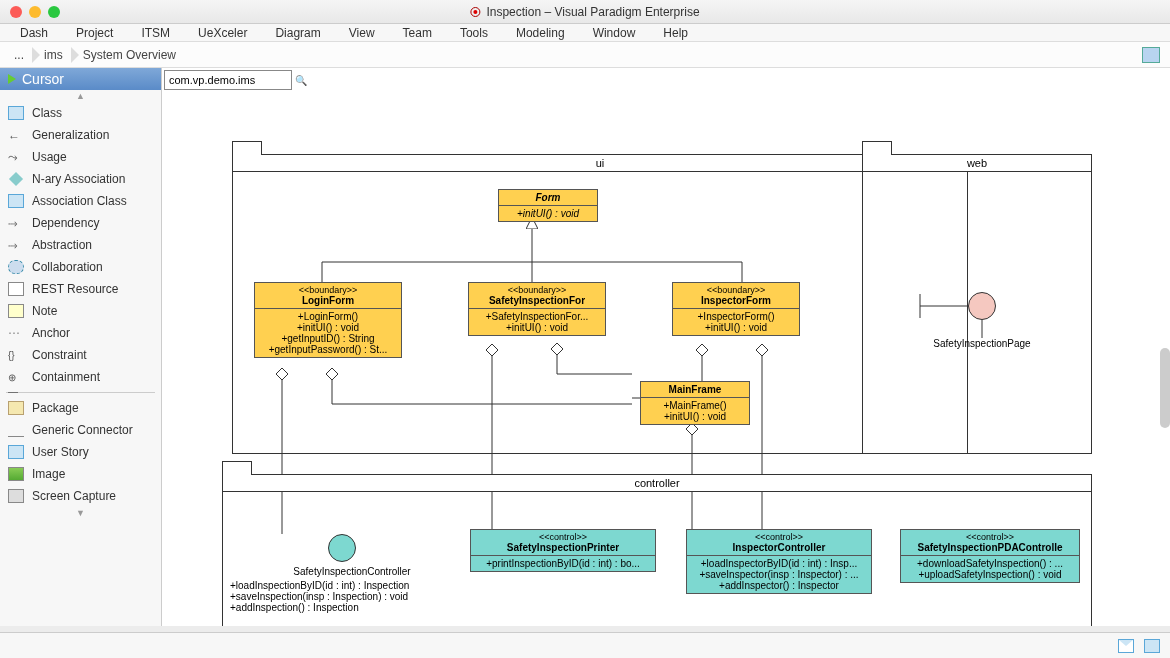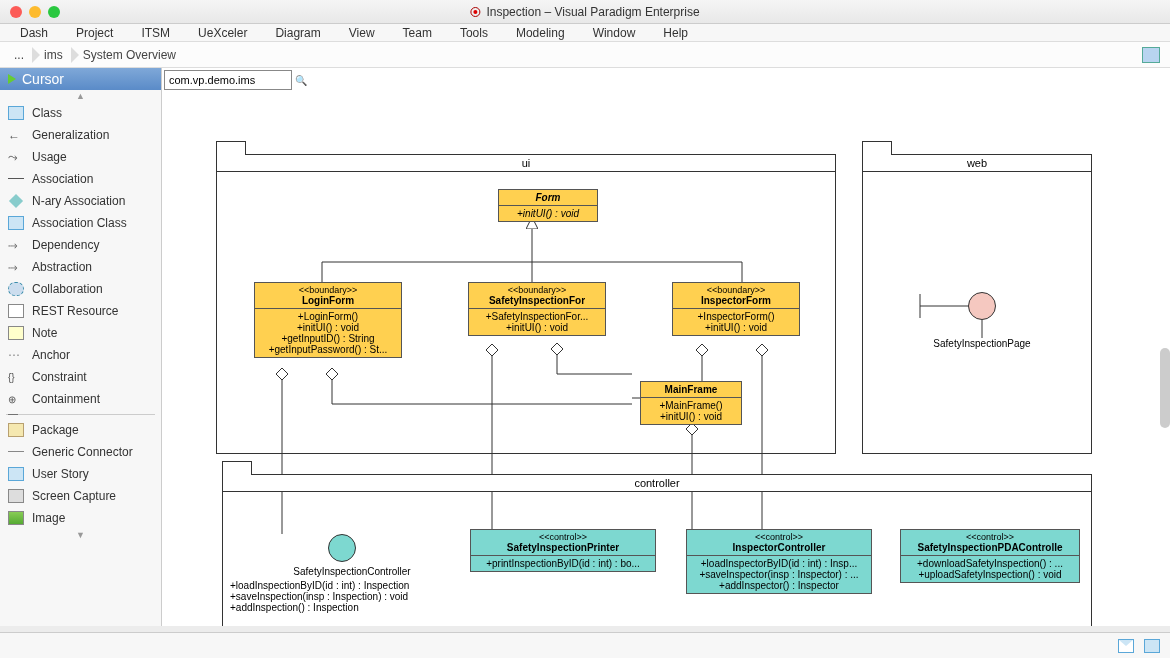--- a/index.html
+++ b/index.html
@@ -26,21 +26,21 @@
 .crumb::after { content: ''; position: absolute; right: -6px; top: 3px; width: 0; height: 0; border-top: 8px solid transparent; border-bottom: 8px solid transparent; border-left: 8px solid #ddd; }
 .crumb:last-of-type::after { display:none; }
 .bc-icon { position: absolute; right: 10px; top: 5px; width: 18px; height: 16px; background: #b8d4f0; border: 1px solid #5a9; }
 
 
 .main { display: flex; height: calc(658px - 24px - 24px - 26px - 26px); }
 .toolbox { width: 162px; background: #f7f7f7; border-right: 1px solid #ccc; overflow: hidden; }
 .cursor-item { background: linear-gradient(#7fa8d8,#5a8bc8); color: #fff; font-size: 14px; padding: 3px 8px; display: flex; align-items: center; gap: 6px; }
 .cursor-arrow { width: 0; height: 0; border-left: 8px solid #6c3; border-top: 5px solid transparent; border-bottom: 5px solid transparent; }
 .tri-handle { text-align: center; color: #999; font-size: 9px; line-height: 8px; padding: 2px; }
-.tool-item { display: flex; align-items: flex-start; gap: 8px; padding: 4px 8px; font-size: 12px; color: #333; cursor: pointer; }
+.tool-item { display: flex; align-items: flex-end; gap: 8px; padding: 4px 8px; font-size: 12px; color: #333; cursor: pointer; }
 .ico { width: 16px; height: 14px; display: inline-block; position: relative; flex-shrink: 0; }
 .ico-class { border: 1px solid #5aa7d8; background: #cce5f5; }
 .ico-gen::before { content: '←'; color: #555; font-size: 12px; }
 .ico-usage::before { content: '⤳'; color: #555; font-size: 12px; }
 .ico-assoc { border-top: 1px solid #555; margin-top: 6px; height: 0; }
 .ico-nary { background: #8cc; transform: rotate(45deg); width: 10px; height: 10px; margin: 2px 3px; }
 .ico-assocclass { border: 1px solid #5aa7d8; background: #cce5f5; }
 .ico-dep::before { content: '⤑'; color: #555; font-size: 12px; letter-spacing: -2px; }
 .ico-abs::before { content: '⤑'; color: #555; font-size: 12px; }
 .ico-collab { border: 1px dashed #3a8caa; border-radius: 8px; background: #cde; }
@@ -143,24 +143,20 @@
       </div>
     <div class="tool-item">
         <span class="ico ico-gen"></span>
         <span>Generalization</span>
       </div>
     <div class="tool-item">
         <span class="ico ico-usage"></span>
         <span>Usage</span>
       </div>
     <div class="tool-item">
-        <span class="ico ico-assoc"></span>
-        <span>Association</span>
-      </div>
-    <div class="tool-item">
         <span class="ico ico-nary"></span>
         <span>N-ary Association</span>
       </div>
     <div class="tool-item">
         <span class="ico ico-assocclass"></span>
         <span>Association Class</span>
       </div>
     <div class="tool-item">
         <span class="ico ico-dep"></span>
         <span>Dependency</span>
@@ -200,26 +196,26 @@
       </div>
     <div class="tool-item">
         <span class="ico ico-conn"></span>
         <span>Generic Connector</span>
       </div>
     <div class="tool-item">
         <span class="ico ico-story"></span>
         <span>User Story</span>
       </div>
     <div class="tool-item">
+        <span class="ico ico-image"></span>
+        <span>Image</span>
+      </div>
+    <div class="tool-item">
         <span class="ico ico-screen"></span>
         <span>Screen Capture</span>
-      </div>
-    <div class="tool-item">
-        <span class="ico ico-image"></span>
-        <span>Image</span>
       </div>
     <div class="tri-handle">▼</div>
   </div>
 
   <div class="canvas-wrap">
     <input class="pkg-input" value="com.vp.demo.ims" style="">
     <span class="mag">🔍</span>
 
     <div class="canvas">
 
@@ -249,21 +245,21 @@
         <line x1="600" y1="251" x2="600" y2="435" stroke="#333" marker-start="url(#diam)"></line>
 
         <line x1="470" y1="304" x2="530" y2="304" stroke="#333" marker-end="url(#diam)"></line>
         <line x1="530" y1="330" x2="530" y2="435" stroke="#333" marker-start="url(#diam)"></line>
 
         <line x1="758" y1="212" x2="807" y2="212" stroke="#333"></line>
         <line x1="758" y1="200" x2="758" y2="224" stroke="#333"></line>
         <line x1="820" y1="226" x2="820" y2="244" stroke="#333"></line>
       </svg>
 
-      <div class="pkg" style="left:54px; top:60px; width:620px; height:300px;">
+      <div class="pkg" style="left:70px; top:60px; width:736px; height:300px;">
         <div class="pkg-tab"></div>
         <div class="pkg-name">ui</div>
       </div>
 
       <div class="pkg" style="left:700px; top:60px; width:230px; height:300px;">
         <div class="pkg-tab"></div>
         <div class="pkg-name">web</div>
       </div>
 
       <div class="pkg" style="left:60px; top:380px; width:870px; height:175px;">
@@ -297,21 +293,21 @@
       </div>
 
       <div class="cls" style="left:510px; top:188px; width:128px;">
         <div class="cls-head"><span class="cls-stereo">&lt;&lt;boundary&gt;&gt;</span><span>InspectorForm</span></div>
         <div class="cls-ops">
           <div>+InspectorForm()</div>
           <div>+initUI() : void</div>
         </div>
       </div>
 
-      <div class="cls" style="left:478px; top:287px; width:102px;">
+      <div class="cls" style="left:478px; top:287px; width:110px;">
         <div class="cls-head"><span>MainFrame</span></div>
         <div class="cls-ops">
           <div>+MainFrame()</div>
           <div>+initUI() : void</div>
         </div>
       </div>
 
       <div class="circ pink" style="left:806px; top:198px;"></div>
       <div class="cls-label" style="left:755px; top:244px; width:130px;">SafetyInspectionPage</div>
 

